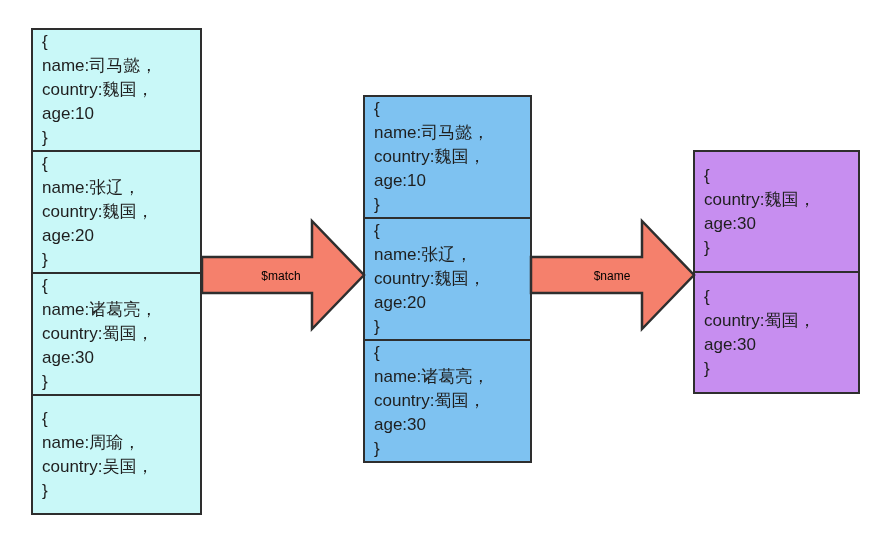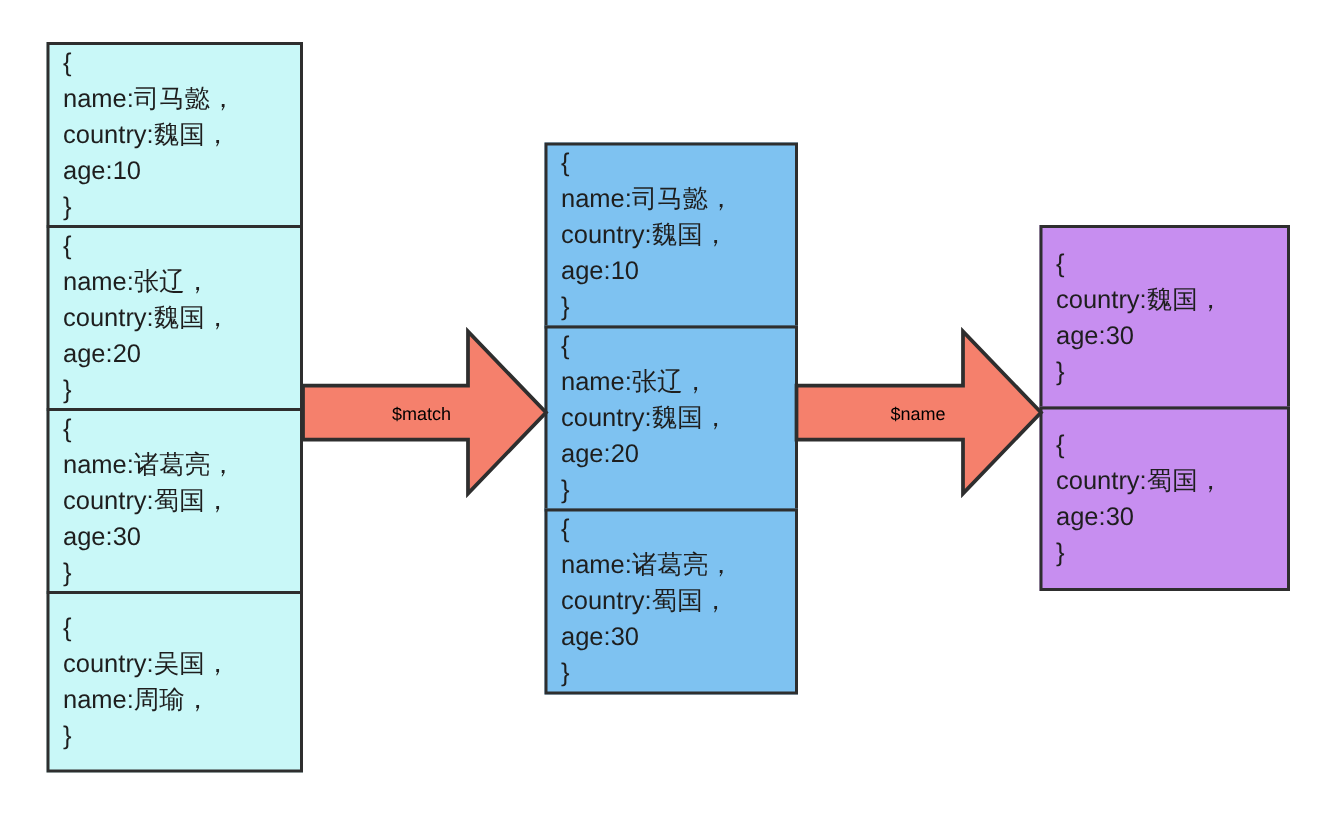--- a/index.html
+++ b/index.html
@@ -74,22 +74,22 @@
     </div>
     <div class="doc-box">
       <div class="doc-line">{</div>
       <div class="doc-line">name:诸葛亮，</div>
       <div class="doc-line">country:蜀国，</div>
       <div class="doc-line">age:30</div>
       <div class="doc-line">}</div>
     </div>
     <div class="doc-box">
       <div class="doc-line">{</div>
+      <div class="doc-line">name:周瑜，</div>
       <div class="doc-line">country:吴国，</div>
-      <div class="doc-line">name:周瑜，</div>
       <div class="doc-line">}</div>
     </div>
   </div>
 
   <div class="doc-column col-match">
     <div class="doc-box">
       <div class="doc-line">{</div>
       <div class="doc-line">name:司马懿，</div>
       <div class="doc-line">country:魏国，</div>
       <div class="doc-line">age:10</div>

